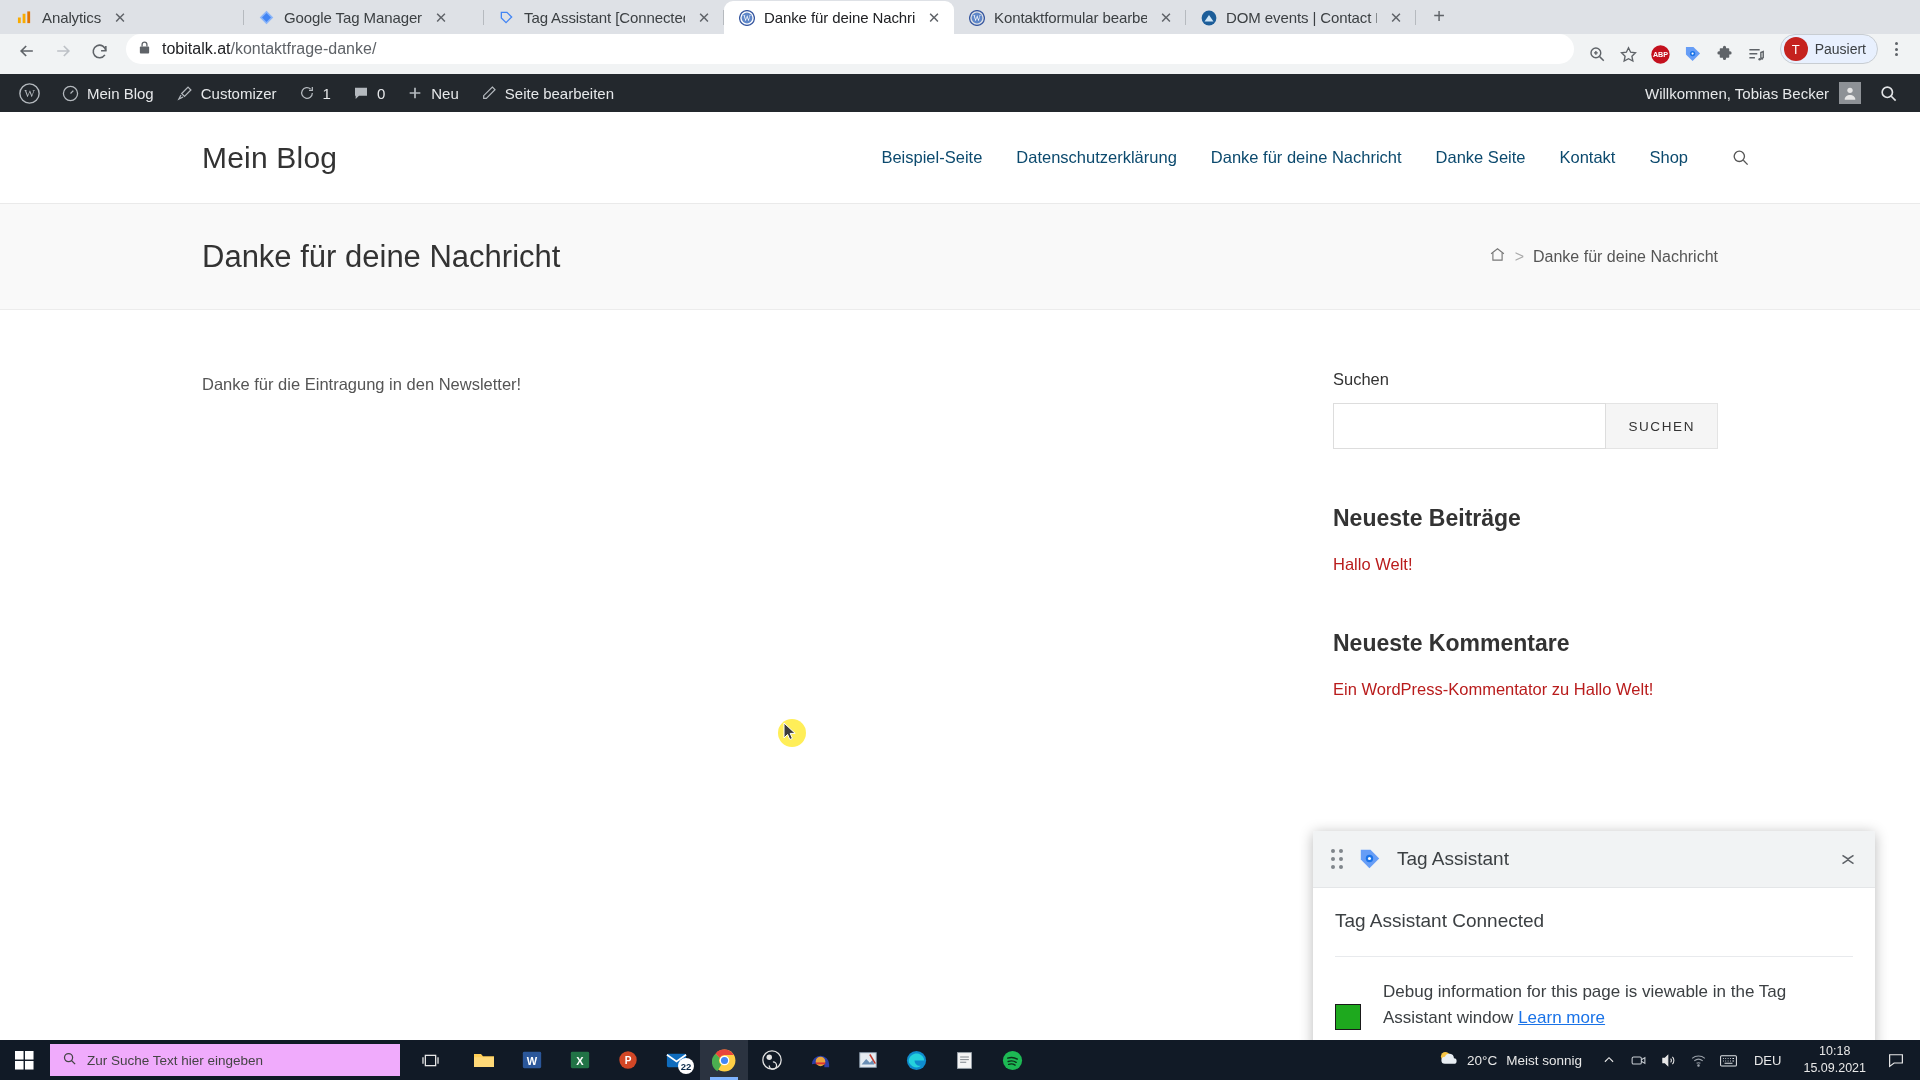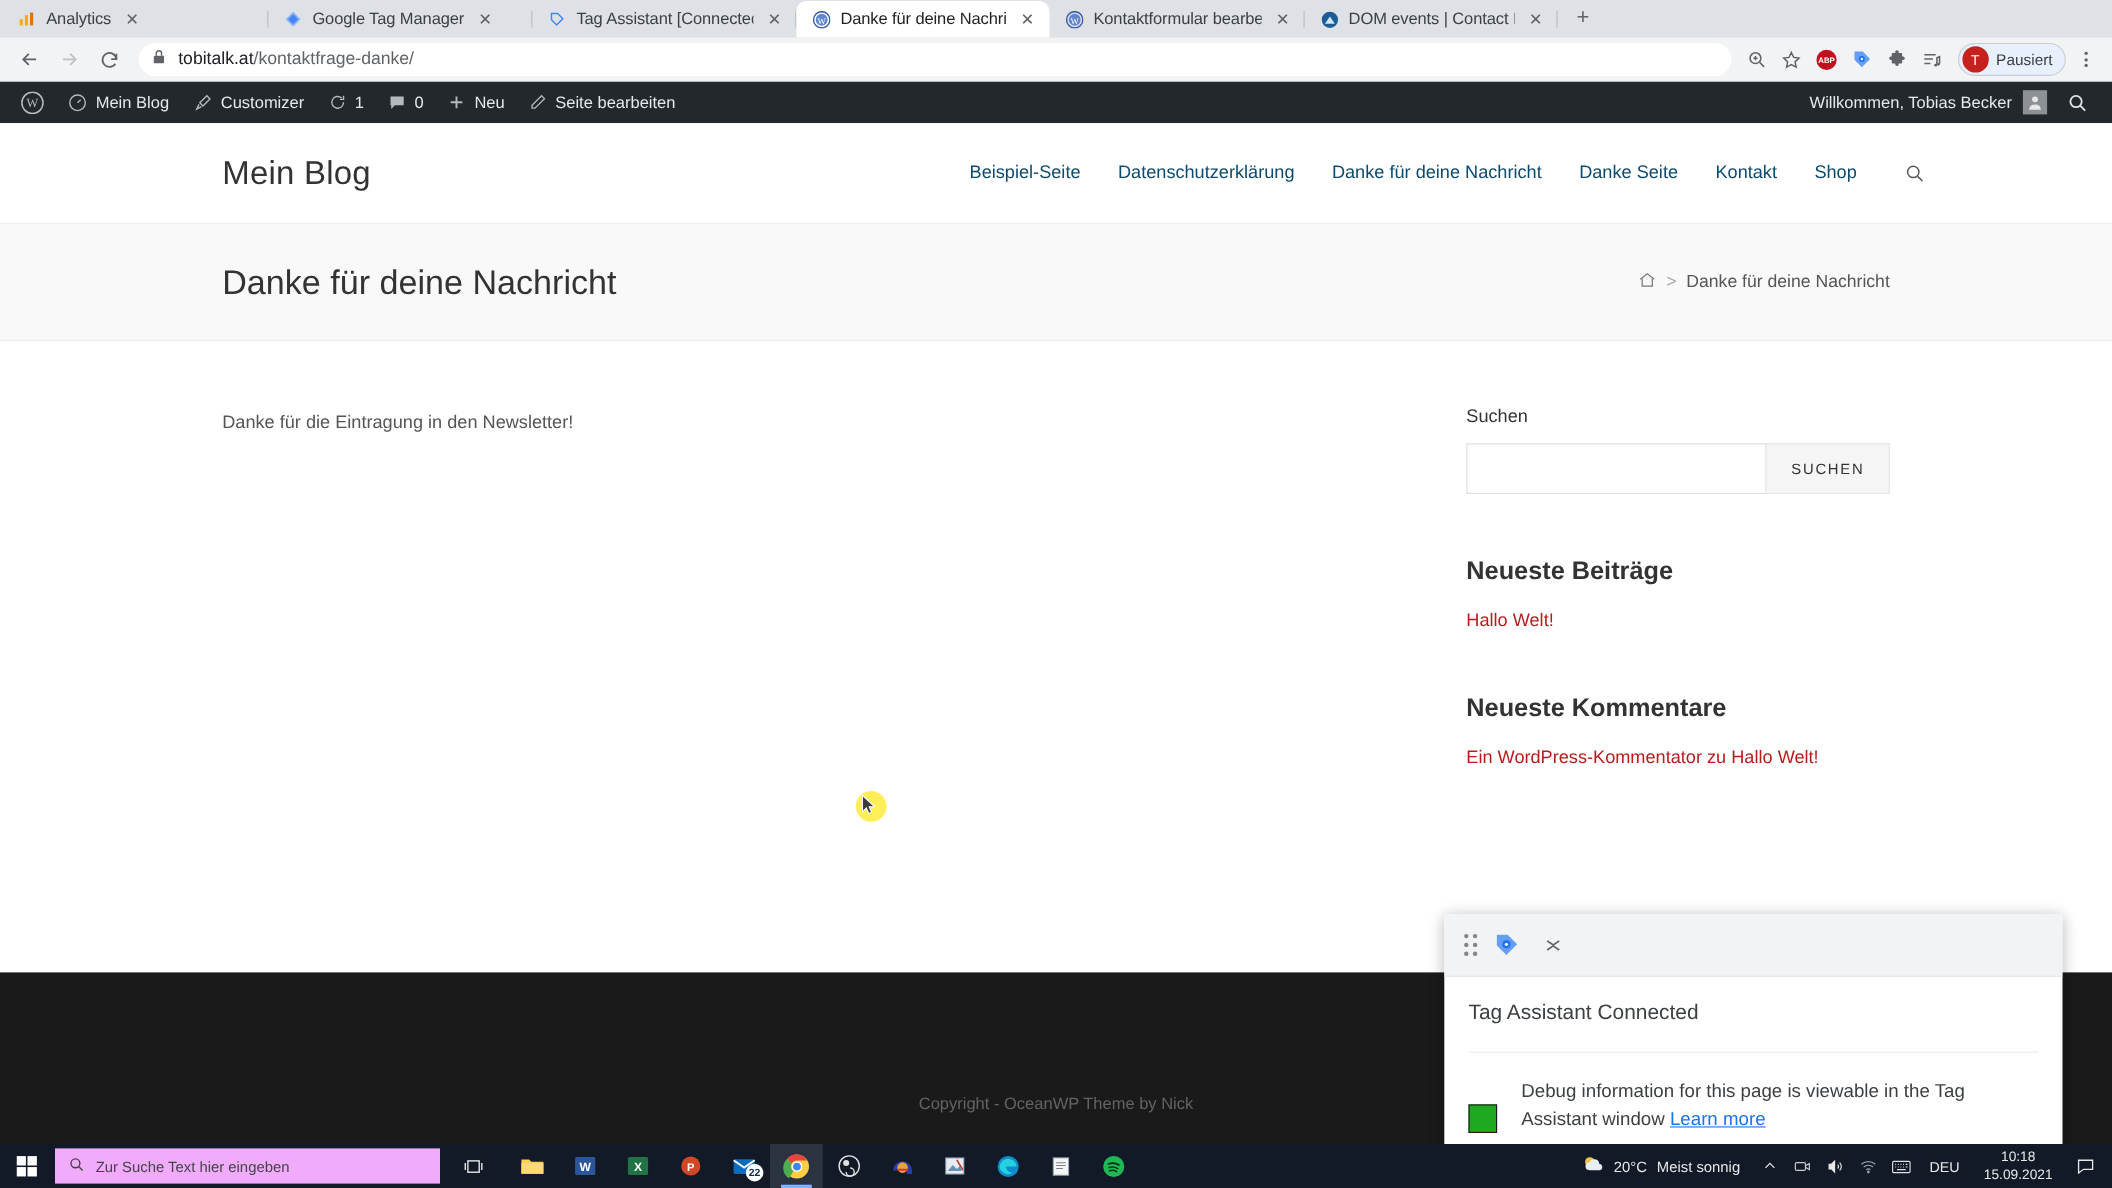--- a/index.html
+++ b/index.html
@@ -29,21 +29,21 @@
   .tab .title { font-size: 15px; white-space: nowrap; overflow: hidden; text-overflow: clip; letter-spacing: -0.1px; }
   .tab .tabclose { width: 20px; height: 20px; flex: 0 0 20px; display: flex; align-items: center; justify-content: center; color: #5f6368; font-size: 15px; }
   .tab.t1 { width: 242px; }
   .tab.t2 { width: 240px; }
   .tab.t3 { width: 240px; }
   .tab.t4 { width: 230px; }
   .tab.t5 { width: 232px; }
   .tab.t6 { width: 230px; }
   .newtab { width: 34px; height: 34px; display: flex; align-items: center; justify-content: center; color: #5f6368; font-size: 20px; margin-left: 6px; margin-bottom: 1px; }
 
-  .toolbar { height: 40px; background: #f1f3f4; display: flex; align-items: center; padding: 0 10px; gap: 2px; }
+  .toolbar { height: 40px; background: #f1f3f4; display: flex; padding: 0 10px; gap: 2px; }
   .navbtn { width: 34px; height: 34px; display: flex; align-items: center; justify-content: center; color: #5f6368; border-radius: 50%; }
   .navbtn.dim { color: #bdc1c6; }
   .omnibox {
     flex: 1; height: 30px; background: #fff; border-radius: 16px;
     display: flex; align-items: center; padding: 0 12px; gap: 11px;
     margin: 0 6px 0 8px; font-size: 16px; color: #202124;
   }
   .omnibox .url { white-space: nowrap; }
   .omnibox .url .host { color: #202124; }
   .omnibox .url .path { color: #5f6368; }
@@ -434,23 +434,20 @@
         </div>
 
         <div class="widget-h">Neueste Beiträge</div>
         <div class="widget-li">Hallo Welt!</div>
 
         <div class="widget-h">Neueste Kommentare</div>
         <div class="widget-li">Ein WordPress-Kommentator zu Hallo Welt!</div>
       </div>
     </div>
 
-    <div class="site-footer">
-      <div class="footer-copy">Copyright - OceanWP Theme by Nick</div>
-    </div>
 
     <div class="cursor">
       <svg width="15" height="20" viewBox="0 0 15 20">
           <path d="M1 1l0 15 3.6-3.6 2.2 5.1 2.6-1.1-2.2-5h5z" fill="#3c3c3c" stroke="#fff" stroke-width="1"></path>
         </svg>
     </div>
 
     <div class="ta-popup">
       <div class="ta-head">
         <span class="ta-grip">
@@ -461,20 +458,21 @@
             <i></i>
             <i></i>
           </span>
         <span class="ta-logo">
           <svg width="26" height="26" viewBox="0 0 24 24">
               <path d="M3.5 3.5h9l8 8-9 9-8-8z" fill="#669df6"></path>
               <circle cx="11.5" cy="11.5" r="3.4" fill="#1a73e8"></circle>
               <circle cx="11.5" cy="11.5" r="1.4" fill="#fff"></circle>
             </svg>
         </span>
+        <span class="ta-title">Tag Assistant</span>
         <span class="ta-collapse">
           <svg width="22" height="22" viewBox="0 0 24 24" fill="none" stroke="#5f6368" stroke-width="1.7">
               <path d="M6 8l6 4 6-4"></path>
               <path d="M6 17l6-4 6 4"></path>
             </svg>
         </span>
       </div>
       <div class="ta-body">
         <div class="ta-status">Tag Assistant Connected</div>
         <div class="ta-msgrow">

